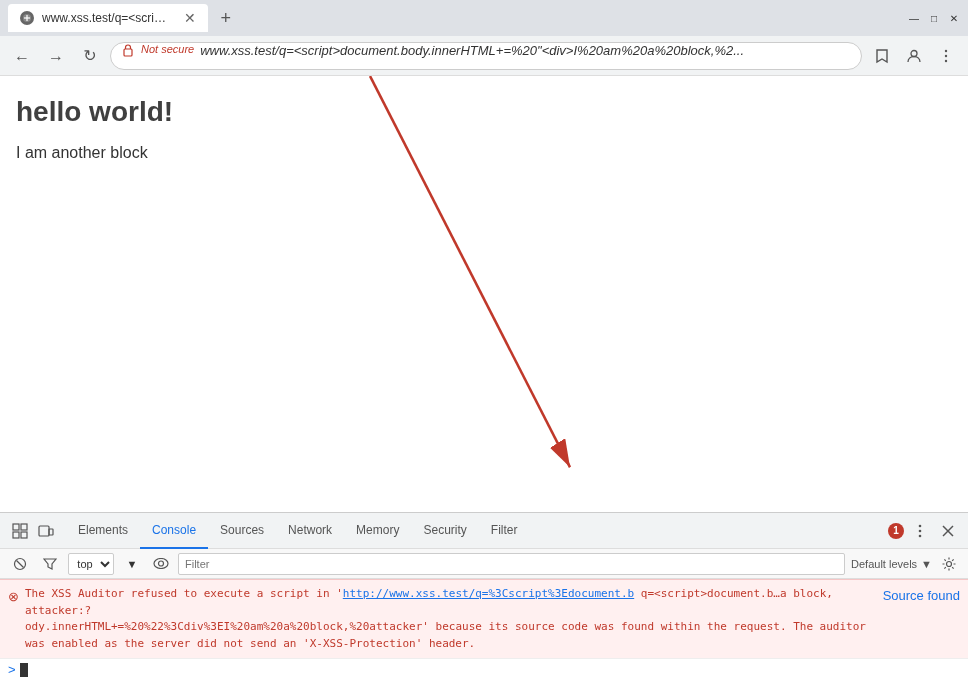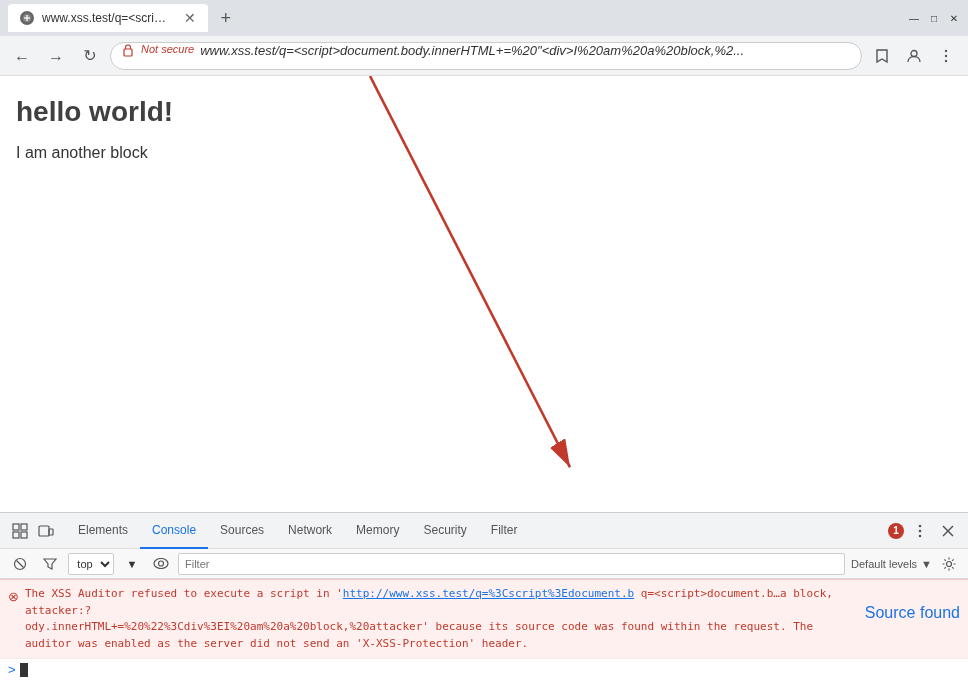--- a/index.html
+++ b/index.html
@@ -334,26 +334,25 @@
       font-size: 11px;
       color: #c0392b;
       line-height: 1.5;
       font-family: monospace;
     }
     .console-text a {
       color: #1a73e8;
       text-decoration: underline;
     }
     .console-source {
-      font-size: 16px;
+      font-size: 13px;
       color: #1a73e8;
       white-space: nowrap;
       margin-left: auto;
       flex-shrink: 0;
-      margin-top: 15px;
     }
 
     
     .console-input-row {
       display: flex;
       align-items: center;
       padding: 2px 8px;
       background: #fff;
       border-top: 1px solid #eee;
       height: 22px;

